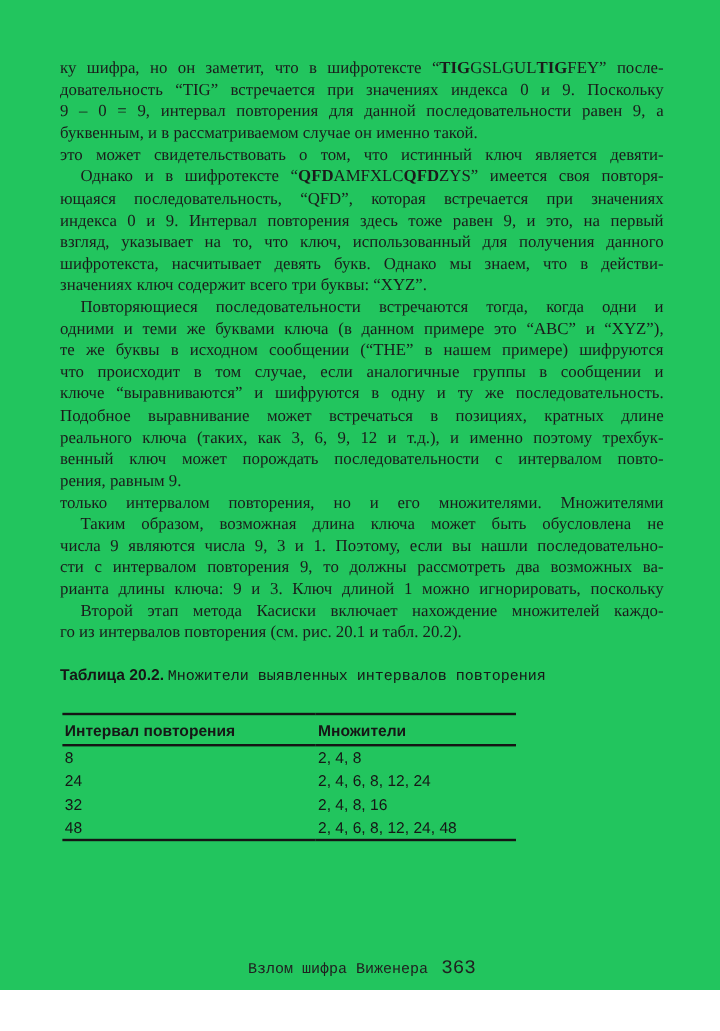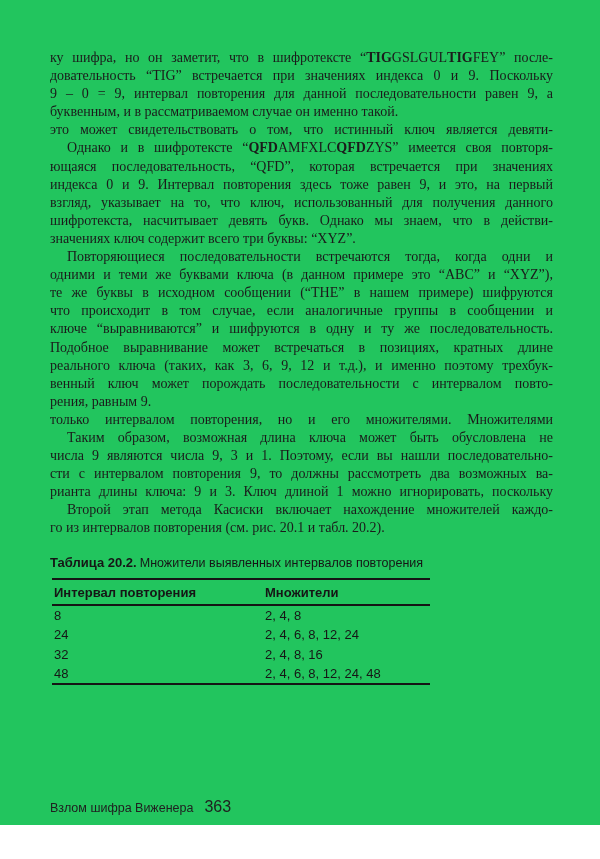--- a/index.html
+++ b/index.html
@@ -17,24 +17,24 @@
   .line.last{text-align-last:left;}
   .line.indent{text-indent:17px;}
   .b{font-weight:bold;}
 
   .tbl-caption{
     margin-top:17px;
     font-family:"Liberation Sans", sans-serif;
     font-size:12.5px;line-height:15px;color:#161616;
   }
   .cap-label{font-weight:bold;font-size:13px;}
-  .cap-text{margin-left:3px;}
+  .cap-text{margin-left:3px;font-family:Liberation Mono, monospace;}
 
   .data-table{
-    margin-top:7px;margin-left:2px;
+    margin-top:22px;margin-left:2px;
     width:378px;
     border-collapse:collapse;
     border-top:2.5px solid #151515;
     border-bottom:2.5px solid #151515;
     font-family:"Liberation Sans", sans-serif;
     color:#161616;
   }
   .data-table th{
     text-align:left;font-weight:bold;font-size:13px;line-height:15px;
     padding:5px 0 4px 2px;
@@ -43,22 +43,22 @@
   .data-table td{
     font-size:13px;line-height:15px;
     padding:2.4px 0 2px 2px;
   }
   .data-table .col-interval{width:209px;}
 
   .para-after{margin-top:15px;}
 
   .footer{
     position:absolute;left:50px;top:798px;width:503px;
-    text-align:left;
-    font-family:Liberation Sans, sans-serif;color:#202020;
+    text-align:center;
+    font-family:Liberation Mono, monospace;color:#202020;
   }
   .running-title{font-size:12.5px;}
   .page-number{font-size:16px;margin-left:11px;}
 </style>
 </head>
 <body>
 
 <div class="page">
   <div class="content">
 

